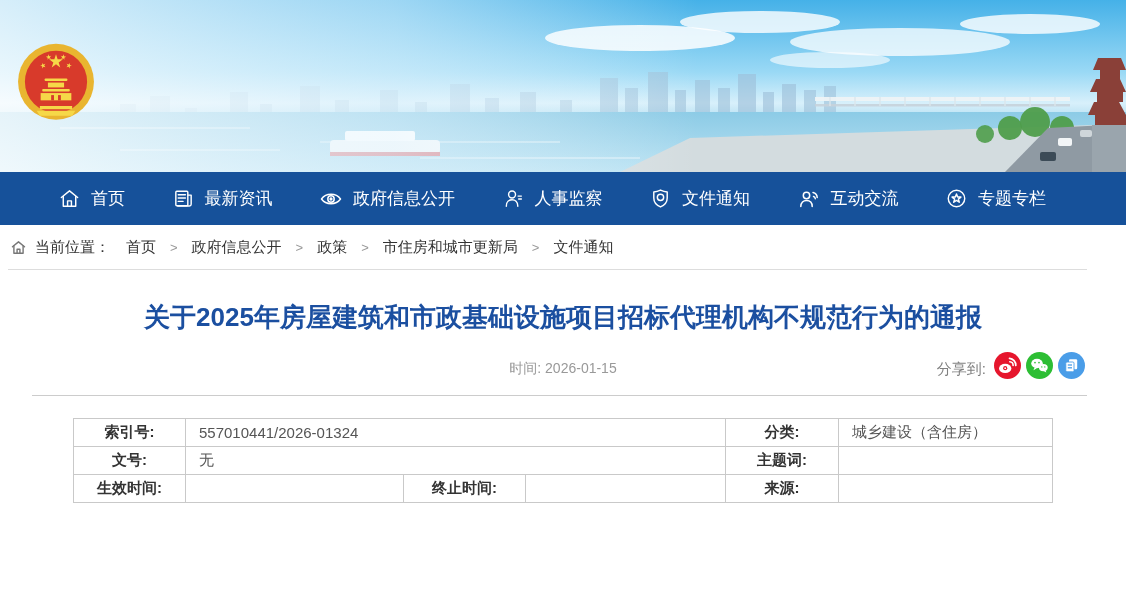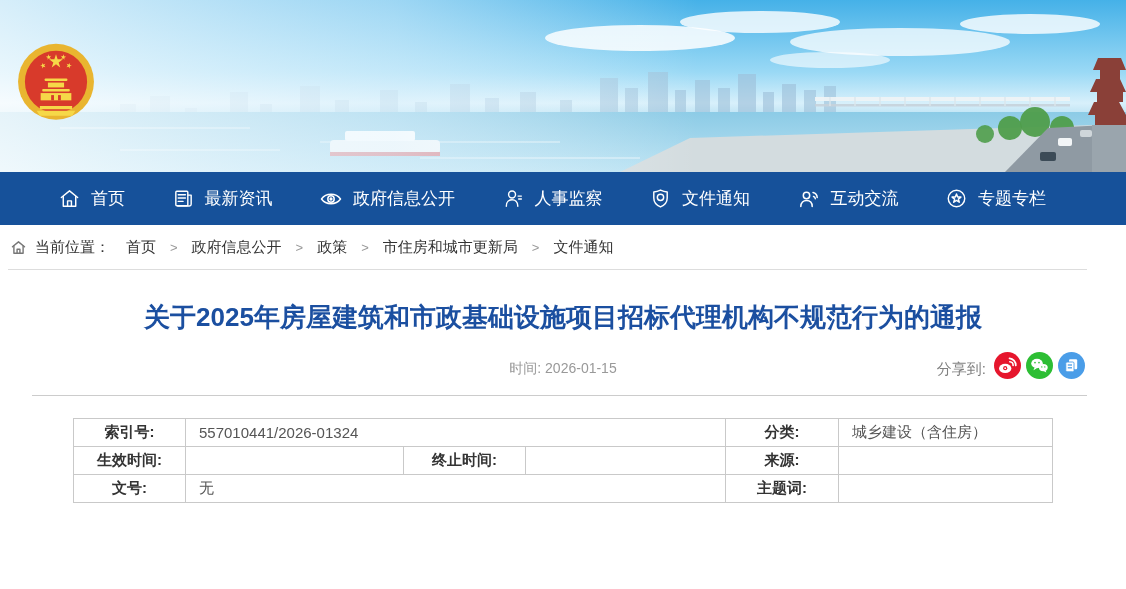--- a/index.html
+++ b/index.html
@@ -342,27 +342,27 @@
       <col style="width:214px">
   </colgroup>
   <tbody>
       <tr>
     <td class="lbl">索引号:</td>
     <td colspan="3">557010441/2026-01324</td>
     <td class="lbl">分类:</td>
     <td>城乡建设（含住房）</td>
   </tr>
   <tr>
+    <td class="lbl">文号:</td>
+    <td colspan="3">无</td>
+    <td class="lbl">主题词:</td>
+    <td></td>
+  </tr>
+  <tr>
     <td class="lbl">生效时间:</td>
     <td></td>
     <td class="lbl">终止时间:</td>
     <td></td>
     <td class="lbl">来源:</td>
     <td></td>
   </tr>
-  <tr>
-    <td class="lbl">文号:</td>
-    <td colspan="3">无</td>
-    <td class="lbl">主题词:</td>
-    <td></td>
-  </tr>
 </tbody>
   </table>
 
 </body></html>

